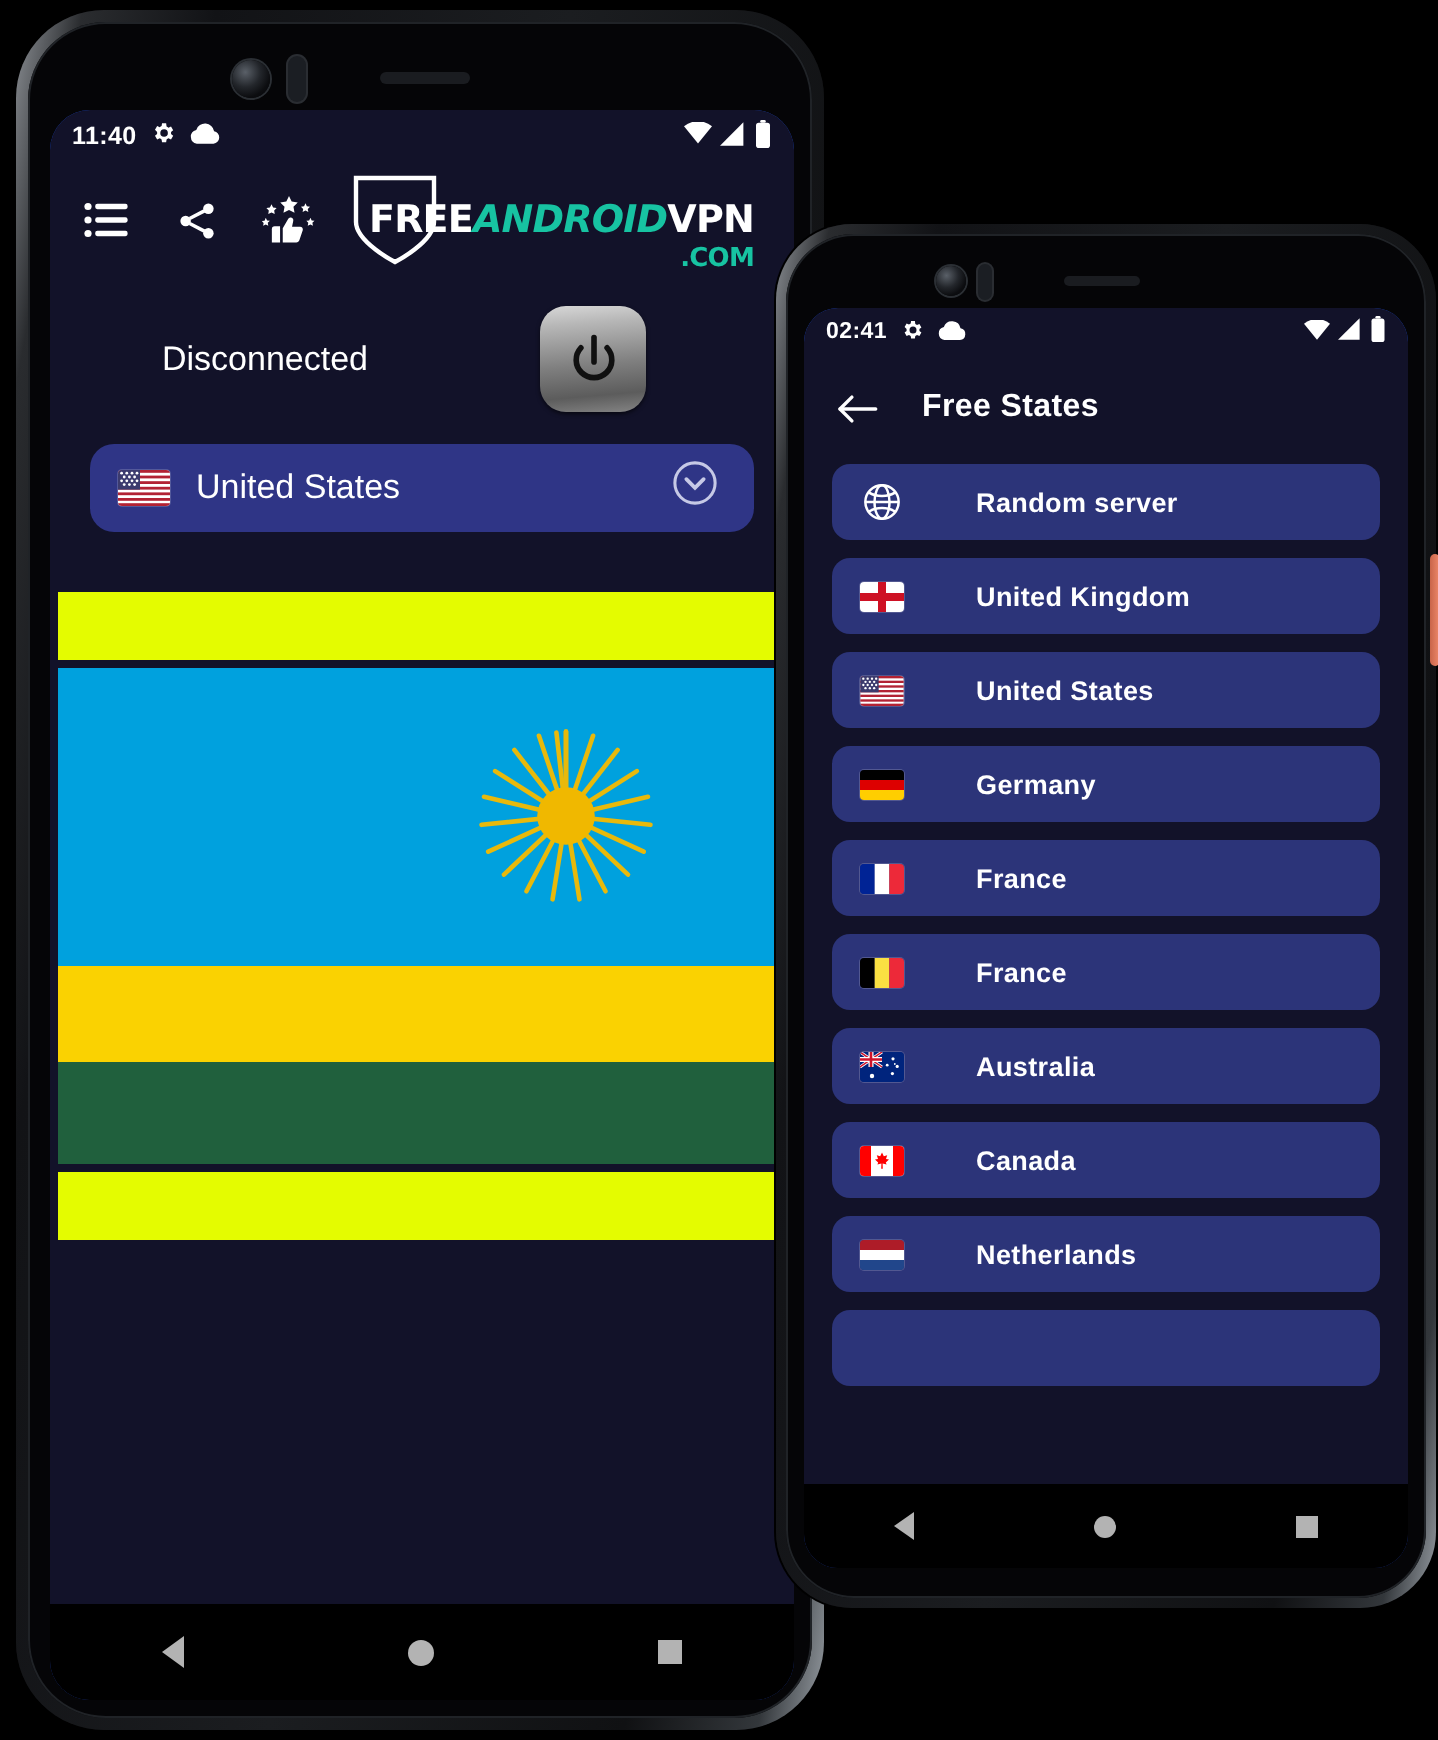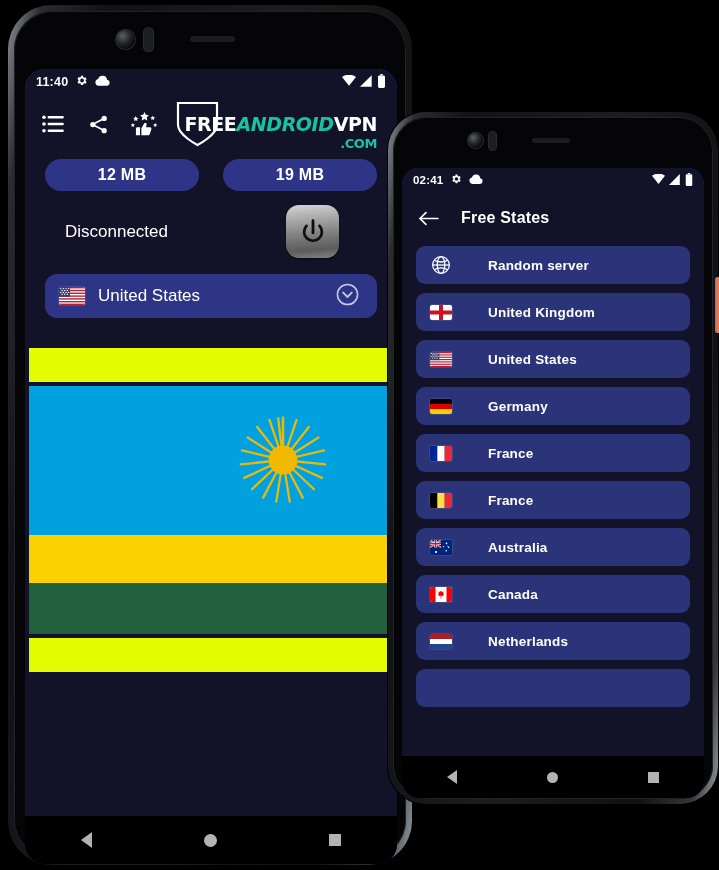--- a/index.html
+++ b/index.html
@@ -6,21 +6,21 @@
   body{width:719px;height:870px;position:relative;overflow:hidden;
        font-family:"Liberation Sans","DejaVu Sans",sans-serif;}
 
   
   .phone{position:absolute;border-radius:44px;background:#0a0a0c;
          box-shadow:0 0 0 1px #000;}
   .phone .bezel-outer{position:absolute;inset:0;border-radius:44px;
          background:linear-gradient(100deg,#8d9196 0%,#2a2c2f 6%,#121316 18%,#1b1d20 50%,#101113 82%,#33373b 94%,#9aa0a6 100%);}
   .phone .bezel-inner{position:absolute;inset:6px;border-radius:39px;
          background:#050507;box-shadow:inset 0 0 0 1px #202327;}
-  .screen{position:absolute;border-radius:26px;overflow:hidden;background:#1d4ed8;margin-top:14px;}
+  .screen{position:absolute;border-radius:26px;overflow:hidden;background:#1d4ed8;}
   .cam{position:absolute;border-radius:50%;
        background:radial-gradient(circle at 35% 32%,#5a6068 0%,#23262b 42%,#0c0d10 70%,#05060a 100%);
        box-shadow:0 0 0 1px #2b2f34;}
   .cam:after{content:"";position:absolute;left:22%;top:22%;width:26%;height:26%;
        border-radius:50%;background:#6e7push;}
   .sensor{position:absolute;border-radius:50%;background:#1b1e23;box-shadow:0 0 0 1px #2a2d32;}
   .speaker{position:absolute;border-radius:4px;background:#1a1c20;}
   .sidebtn{position:absolute;border-radius:3px;}
 
   
@@ -41,21 +41,21 @@
              line-height:1;display:flex;align-items:flex-end;padding-left:8px;font-family:"DejaVu Sans",sans-serif;}
   .lt-free{color:#fff;}
   .lt-android{color:#17c3a2;font-style:italic;}
   .lt-vpn{color:#fff;}
   .lt-com{color:#17c3a2;font-size:13px;font-weight:800;position:absolute;right:0;top:22px;}
 
   .mbrow{display:flex;gap:24px;padding:6px 20px 0;}
   .mbpill{flex:1;height:32px;border-radius:16px;background:#2f3586;display:flex;
           align-items:center;justify-content:center;color:#fff;font-size:16px;font-weight:700;
           letter-spacing:.3px;}
-  .statusrow{display:flex;align-items:center;padding:14px 6px 0;}
+  .statusrow{display:flex;align-items:center;padding:14px 22px 0;}
   .statustext{font-size:17px;color:#fff;font-weight:400;margin-left:34px;}
   .powerbtn{margin-left:auto;margin-right:52px;width:53px;height:53px;border-radius:13px;
             background:linear-gradient(175deg,#d8d8d8 0%,#b7b7b7 18%,#7f7f7f 55%,#5c5c5c 82%,#848484 100%);
             display:flex;align-items:center;justify-content:center;
             box-shadow:0 1px 2px rgba(0,0,0,.6);}
   .countryrow{padding:16px 20px 0;}
   .countrybtn{height:44px;border-radius:12px;background:#2f3586;display:flex;align-items:center;
               padding:0 14px;gap:13px;}
   .flagimg{width:26px;height:18px;flex:none;border-radius:2px;overflow:hidden;position:relative;
            box-shadow:0 0 0 .5px rgba(255,255,255,.18);}
@@ -177,24 +177,20 @@
             <div class="logo-text">
               <span class="lt-free">FREE</span>
                 <span class="lt-android">ANDROID</span>
                 <span class="lt-vpn">VPN</span>
               <span class="lt-com">.COM</span>
             </div>
           </div>
         </div>
       </div>
 
-      <div class="mbrow">
-        <div class="mbpill">12 MB</div>
-        <div class="mbpill">19 MB</div>
-      </div>
 
       <div class="statusrow">
         <div class="statustext">Disconnected</div>
         <div class="powerbtn">
           <svg width="30" height="30" viewBox="0 0 32 32" fill="none" stroke="#101010" stroke-width="3" stroke-linecap="round">
             <path d="M9 9.5a9.5 9.5 0 1 0 14 0"></path>
             <line x1="16" y1="4" x2="16" y2="17"></line>
           </svg>
         </div>
       </div>

